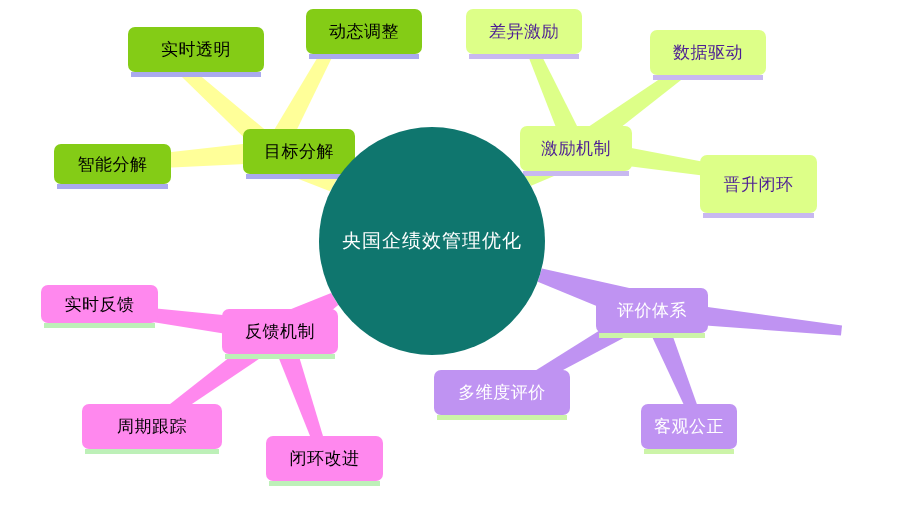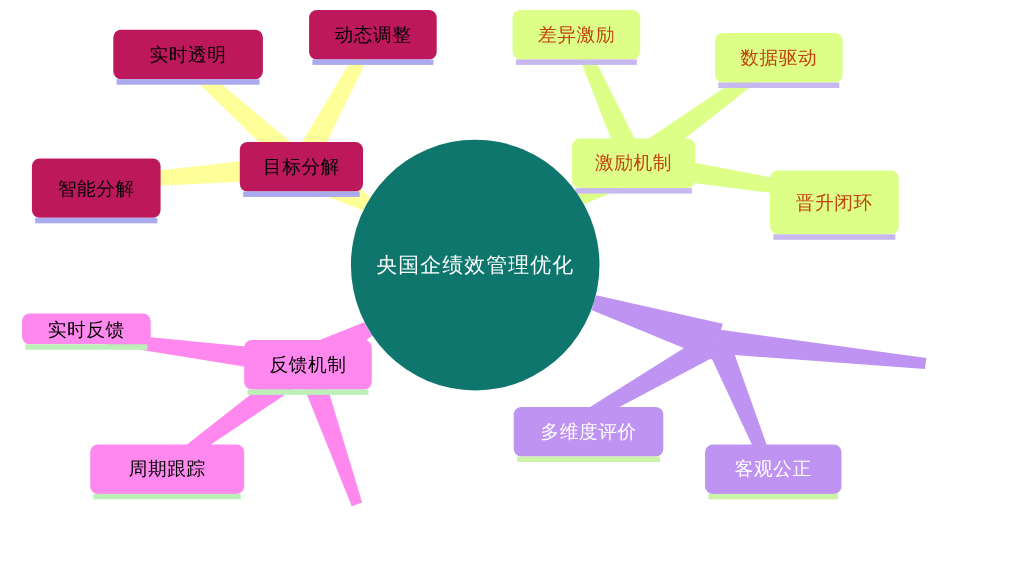--- a/index.html
+++ b/index.html
@@ -53,23 +53,23 @@
     justify-content: center;
     border-radius: 50%;
     z-index: 5;
   }
   .center-node .label {
     color: #ffffff;
     font-size: 19px;
     letter-spacing: 1px;
   }
   
-  .tint-yellow { background: #be185d; color: #000000; }
+  .tint-yellow { background: #84cc16; color: #000000; margin-left: 25px; }
   .tint-yellow .shadowbar { background: #aaaaee; }
-  .tint-green  { background: #ddff88; color: #c2410c; }
+  .tint-green  { background: #ddff88; color: #4c1d95; }
   .tint-green .shadowbar { background: #c8b8f0; }
   .tint-purple { background: #bf93f2; color: #ffffff; }
   .tint-purple .shadowbar { background: #ccf4a8; }
   .tint-pink   { background: #ff88ee; color: #000000; }
   .tint-pink .shadowbar { background: #bdf0b8; }
 
   .lvl1 { font-size: 17px; }
   .lvl2 { font-size: 17px; }
 </style>
 </head>
@@ -101,21 +101,21 @@
     <span class="label">目标分解</span>
   </div>
   <div class="node lvl2 tint-yellow" style="left: 103px; top: 27px; width: 136px; height: 45px;">
     <span class="shadowbar"></span>
     <span class="label">实时透明</span>
   </div>
   <div class="node lvl2 tint-yellow" style="left: 281px; top: 9px; width: 116px; height: 45px;">
     <span class="shadowbar"></span>
     <span class="label">动态调整</span>
   </div>
-  <div class="node lvl2 tint-yellow" style="left: 29px; top: 144px; width: 117px; height: 54px;">
+  <div class="node lvl2 tint-yellow" style="left: 29px; top: 144px; width: 117px; height: 40px;">
     <span class="shadowbar"></span>
     <span class="label">智能分解</span>
   </div>
 
   <div class="node lvl1 tint-green" style="left: 520px; top: 126px; width: 112px; height: 45px;">
     <span class="shadowbar"></span>
     <span class="label">激励机制</span>
   </div>
   <div class="node lvl2 tint-green" style="left: 466px; top: 9px; width: 116px; height: 45px;">
     <span class="shadowbar"></span>
@@ -123,39 +123,47 @@
   </div>
   <div class="node lvl2 tint-green" style="left: 650px; top: 30px; width: 116px; height: 45px;">
     <span class="shadowbar"></span>
     <span class="label">数据驱动</span>
   </div>
   <div class="node lvl2 tint-green" style="left: 700px; top: 155px; width: 117px; height: 58px;">
     <span class="shadowbar"></span>
     <span class="label">晋升闭环</span>
   </div>
 
-  <div class="node lvl2 tint-purple" style="left: 467px; top: 370px; width: 136px; height: 45px; text-align: center;">
+  <div class="node lvl1 tint-purple" style="left: 596px; top: 288px; width: 112px; height: 45px;">
+    <span class="shadowbar"></span>
+    <span class="label">评价体系</span>
+  </div>
+  <div class="node lvl2 tint-purple" style="left: 434px; top: 370px; width: 136px; height: 45px; text-align: center;">
     <span class="shadowbar"></span>
     <span class="label">多维度评价</span>
   </div>
-  <div class="node lvl2 tint-purple" style="left: 641px; top: 404px; width: 124px; height: 45px;">
+  <div class="node lvl2 tint-purple" style="left: 641px; top: 404px; width: 96px; height: 45px;">
     <span class="shadowbar"></span>
     <span class="label">客观公正</span>
   </div>
 
   <div class="node lvl1 tint-pink" style="left: 222px; top: 309px; width: 116px; height: 45px;">
     <span class="shadowbar"></span>
     <span class="label">反馈机制</span>
   </div>
-  <div class="node lvl2 tint-pink" style="left: 20px; top: 285px; width: 117px; height: 28px;">
+  <div class="node lvl2 tint-pink" style="left: 41px; top: 285px; width: 117px; height: 38px;">
     <span class="shadowbar"></span>
     <span class="label">实时反馈</span>
   </div>
   <div class="node lvl2 tint-pink" style="left: 82px; top: 404px; width: 140px; height: 45px;">
     <span class="shadowbar"></span>
     <span class="label">周期跟踪</span>
+  </div>
+  <div class="node lvl2 tint-pink" style="left: 266px; top: 436px; width: 117px; height: 45px;">
+    <span class="shadowbar"></span>
+    <span class="label">闭环改进</span>
   </div>
 
   <div class="center-node" style="left: 319px; top: 127px; width: 226px; height: 228px; background: #0f766e;">
     <span class="label" style="color: rgb(255, 255, 255);">央国企绩效管理优化</span>
   </div>
 
 </div>
 
 </body></html>

